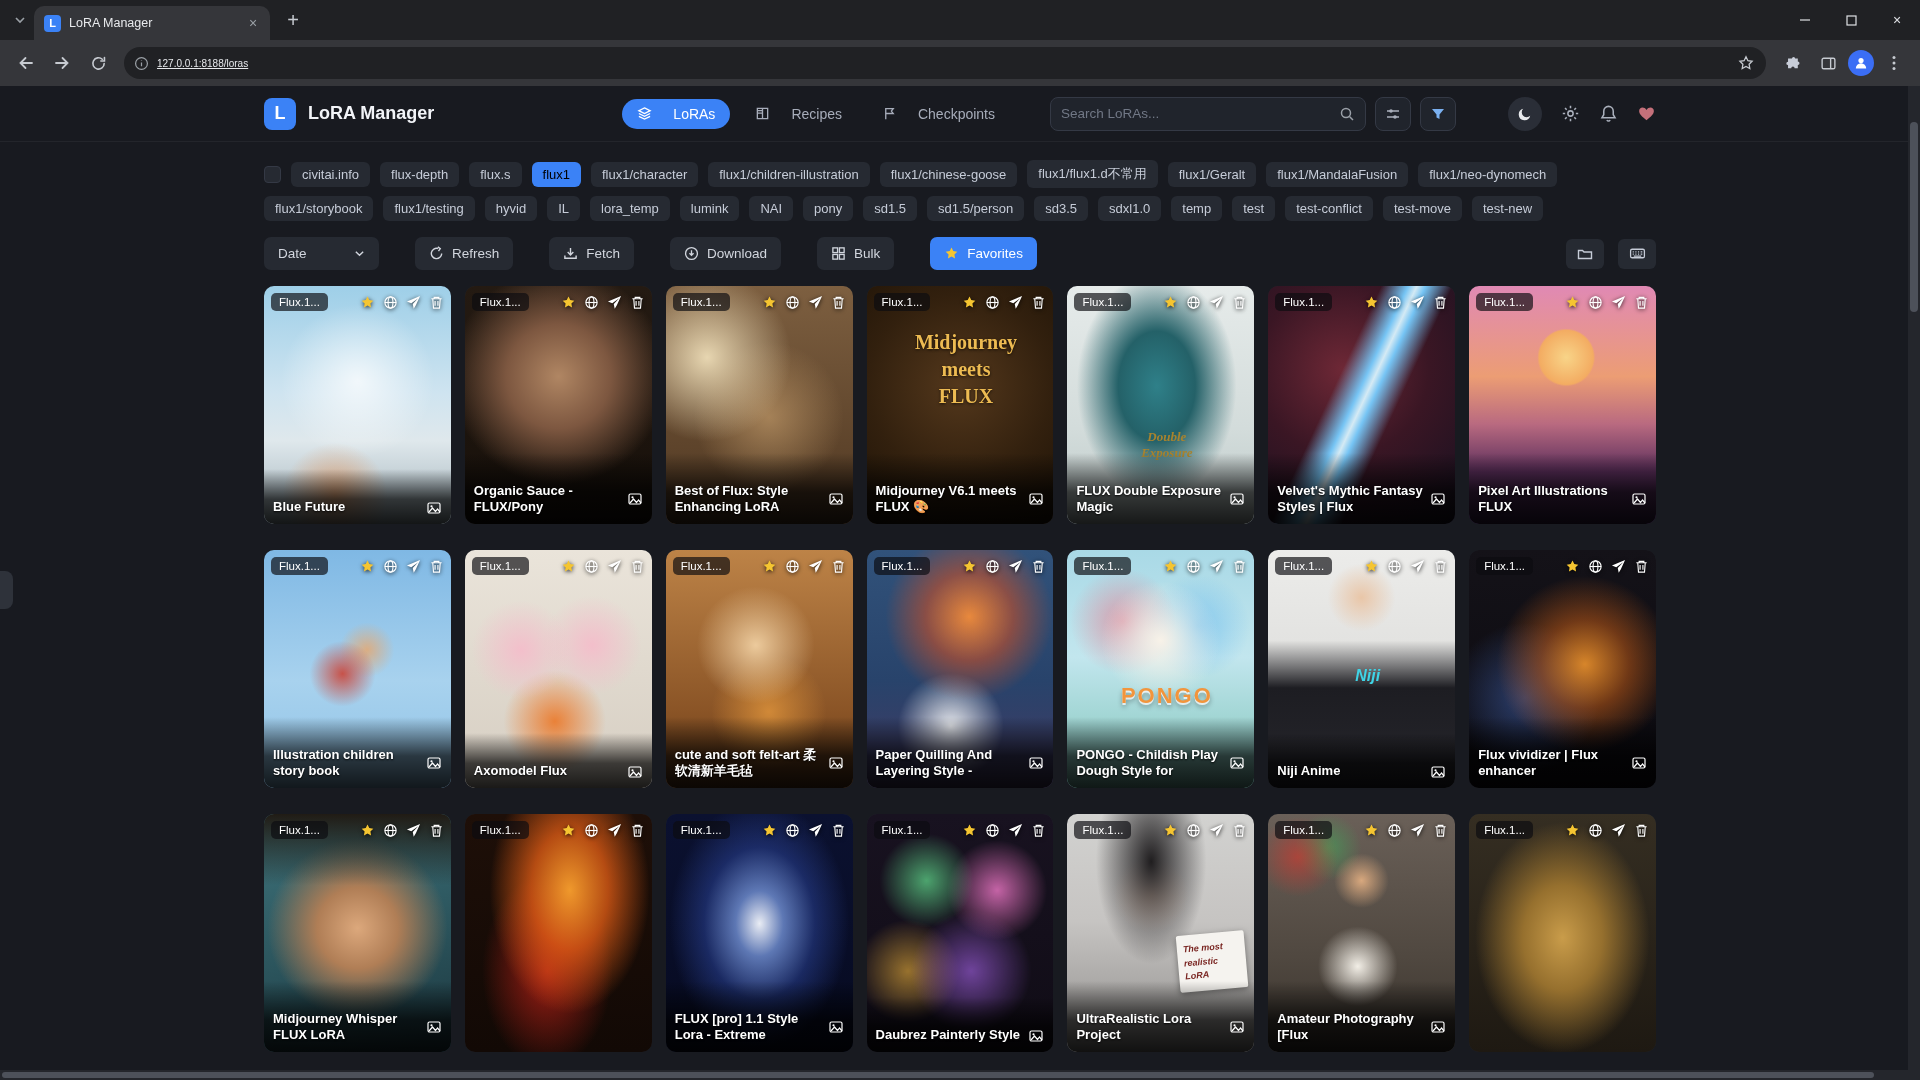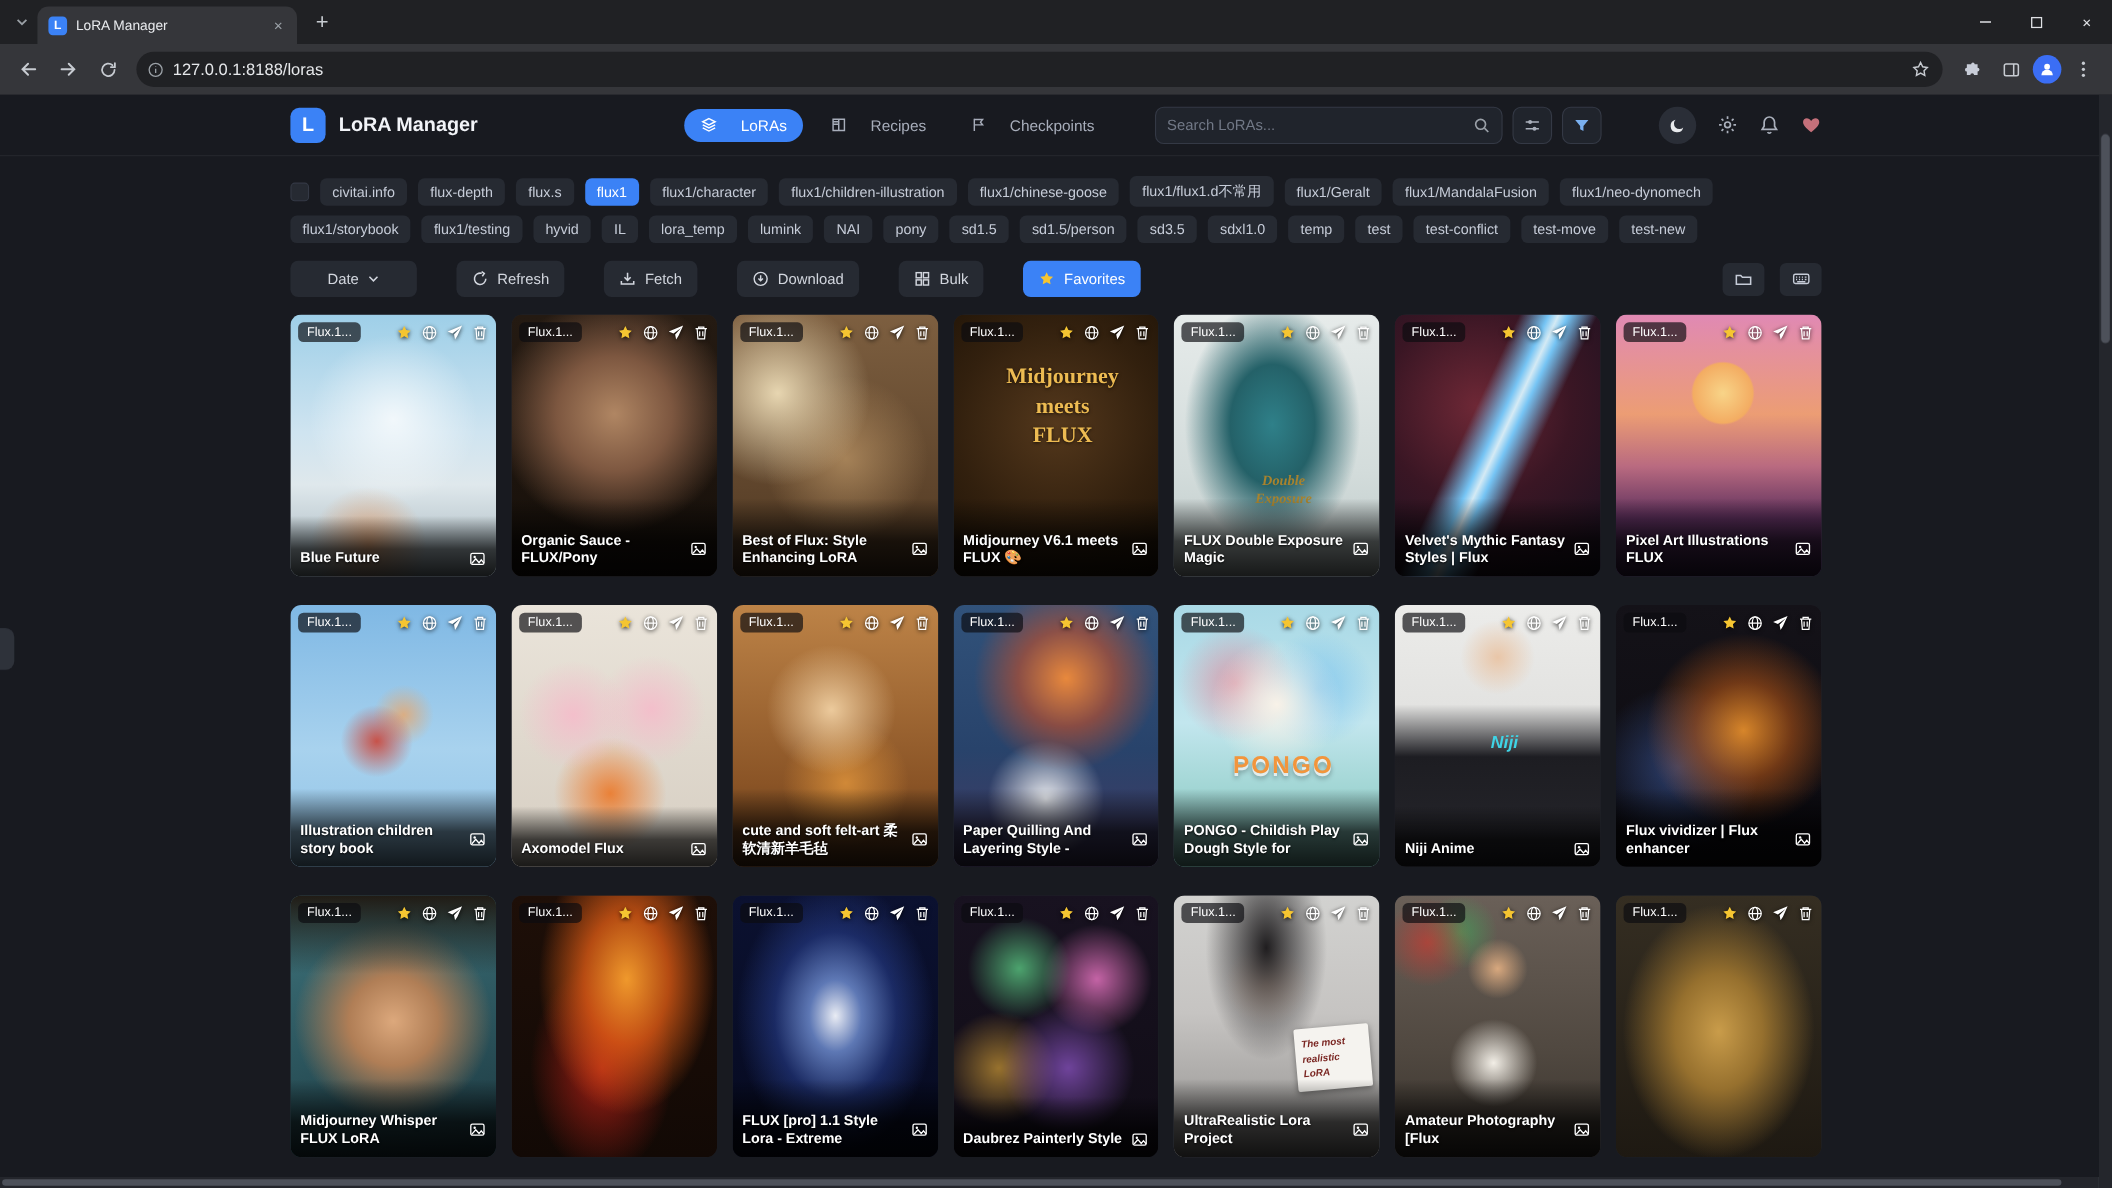--- a/index.html
+++ b/index.html
@@ -19,21 +19,21 @@
   .favicon{width:17px;height:17px;background:var(--accent);border-radius:4px;color:#fff;font-size:11px;font-weight:bold;display:flex;align-items:center;justify-content:center;flex:none;}
   .tab-title{font-size:12.5px;color:#e8eaed;flex:1;white-space:nowrap;overflow:hidden;}
   .tab-close{color:#9aa0a6;font-size:14px;width:18px;height:18px;display:flex;align-items:center;justify-content:center;border-radius:50%;}
   .newtab{width:30px;height:30px;margin-left:8px;color:#c7cbd1;font-size:20px;display:flex;align-items:center;justify-content:center;border-radius:50%;}
   .win-controls{position:absolute;right:0;top:0;height:40px;display:flex;}
   .win-btn{width:46px;height:40px;display:flex;align-items:center;justify-content:center;color:#dfe1e5;font-size:14px;}
   .navbar{height:46px;background:#35363a;display:flex;align-items:center;padding:0 10px;gap:4px;}
   .nav-icon{width:32px;height:32px;display:flex;align-items:center;justify-content:center;color:#c7cbd1;border-radius:50%;flex:none;}
   .omnibox{flex:1;height:32px;background:#202124;border-radius:16px;display:flex;align-items:center;padding:0 4px 0 10px;margin:0 6px;gap:8px;}
   .omni-info{color:#9aa0a6;font-size:14px;}
-  .omni-url{flex:1;font-size:15px;color:#e6e8eb;}
+  .omni-url{flex:1;font-size:10px;color:#e6e8eb;text-decoration:underline;}
   .avatar{width:26px;height:26px;border-radius:50%;background:#3b6ef5;display:flex;align-items:center;justify-content:center;flex:none;}
   
   .container{width:1392px;margin:0 auto;}
   .app-header{height:56px;border-bottom:1px solid rgba(255,255,255,0.05);}
   .header-inner{height:100%;display:flex;align-items:center;}
   .logo{width:32px;height:32px;background:var(--accent);border-radius:8px;color:#fff;font-weight:bold;font-size:18px;display:flex;align-items:center;justify-content:center;}
   .app-title{font-size:18px;font-weight:bold;color:#f2f4f8;margin-left:12px;}
   .main-nav{display:flex;align-items:center;gap:10px;margin-left:188px;}
   .nav-item{display:flex;align-items:center;gap:21px;padding:7px 15px;border-radius:17px;color:#a7adba;font-size:14px;background:transparent;border:none;}
   .nav-item.active{background:var(--accent);color:#fff;}
@@ -41,26 +41,26 @@
   .searchbox input{flex:1;background:transparent;border:none;outline:none;color:#cfd4dd;font-size:13.5px;font-family:inherit;}
   .searchbox input::placeholder{color:#717886;}
   .sq-btn{width:36px;height:34px;background:#20242c;border:1px solid #343945;border-radius:8px;display:flex;align-items:center;justify-content:center;margin-left:9px;color:#aab0bc;}
   .header-right{margin-left:auto;display:flex;align-items:center;gap:19px;}
   .moon-btn{width:34px;height:34px;border-radius:50%;background:#2a2e37;display:flex;align-items:center;justify-content:center;}
   .hdr-icon{color:#aab0bc;}
   
   .tag-rows{margin-top:18px;display:flex;flex-wrap:wrap;gap:8px 10px;align-items:center;}
   .tag-lead{width:17px;height:17px;background:#262a32;border-radius:4px;border:1px solid #343945;}
   .tag{background:#262a32;color:#c6ccd8;font-size:13px;padding:5px 11px;border-radius:6px;border:none;font-family:inherit;white-space:nowrap;}
-  .tag.active{background:var(--accent);color:#ffffff;}
+  .tag.active{background:var(--accent);color:#000000;}
   
   .toolbar{margin-top:16px;display:flex;align-items:center;gap:36px;}
   .tb-right{margin-left:auto;display:flex;gap:14px;}
   .select,.tb-btn{height:33px;background:#262a32;color:#d2d6de;border:none;border-radius:7px;font-size:13.5px;font-family:inherit;display:flex;align-items:center;gap:8px;padding:0 14px;}
-  .select{width:115px;justify-content:center;}
+  .select{width:115px;justify-content:space-between;}
   .tb-btn.primary{background:var(--accent);color:#fff;}
   .tb-icon-btn{width:38px;height:30px;background:#262a32;border:none;border-radius:6px;display:flex;align-items:center;justify-content:center;color:#c6ccd8;}
   
   .grid{margin-top:16px;display:grid;grid-template-columns:repeat(7,1fr);gap:26px 14px;}
   .card{height:238px;border-radius:10px;overflow:hidden;position:relative;background:#22252c;}
   .card-art{position:absolute;inset:0;}
   .art-text{position:absolute;left:12px;right:0;top:40%;text-align:center;font-weight:bold;white-space:pre-line;pointer-events:none;}
   .art-text.gold{top:18%;font-family:"Liberation Serif","DejaVu Serif",serif;color:#edbb52;font-size:20px;line-height:1.35;text-shadow:0 1px 3px rgba(0,0,0,.7);}
   .art-text.script-gold{top:60%;color:#a8832e;font-style:italic;font-size:13px;font-family:"Liberation Serif","DejaVu Serif",serif;}
   .art-text.clay{top:56%;color:#f2953c;font-size:22px;letter-spacing:2px;text-shadow:0 2px 0 rgba(255,255,255,.75),0 4px 5px rgba(0,0,0,.35);}

